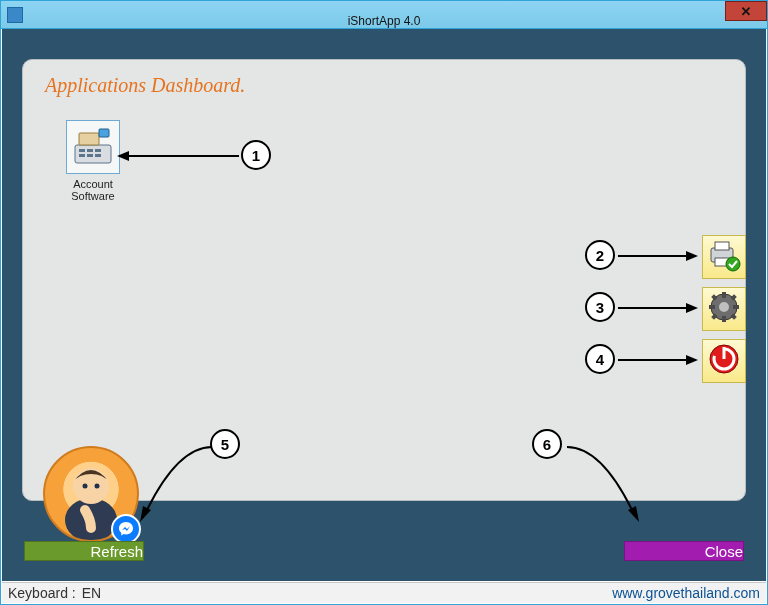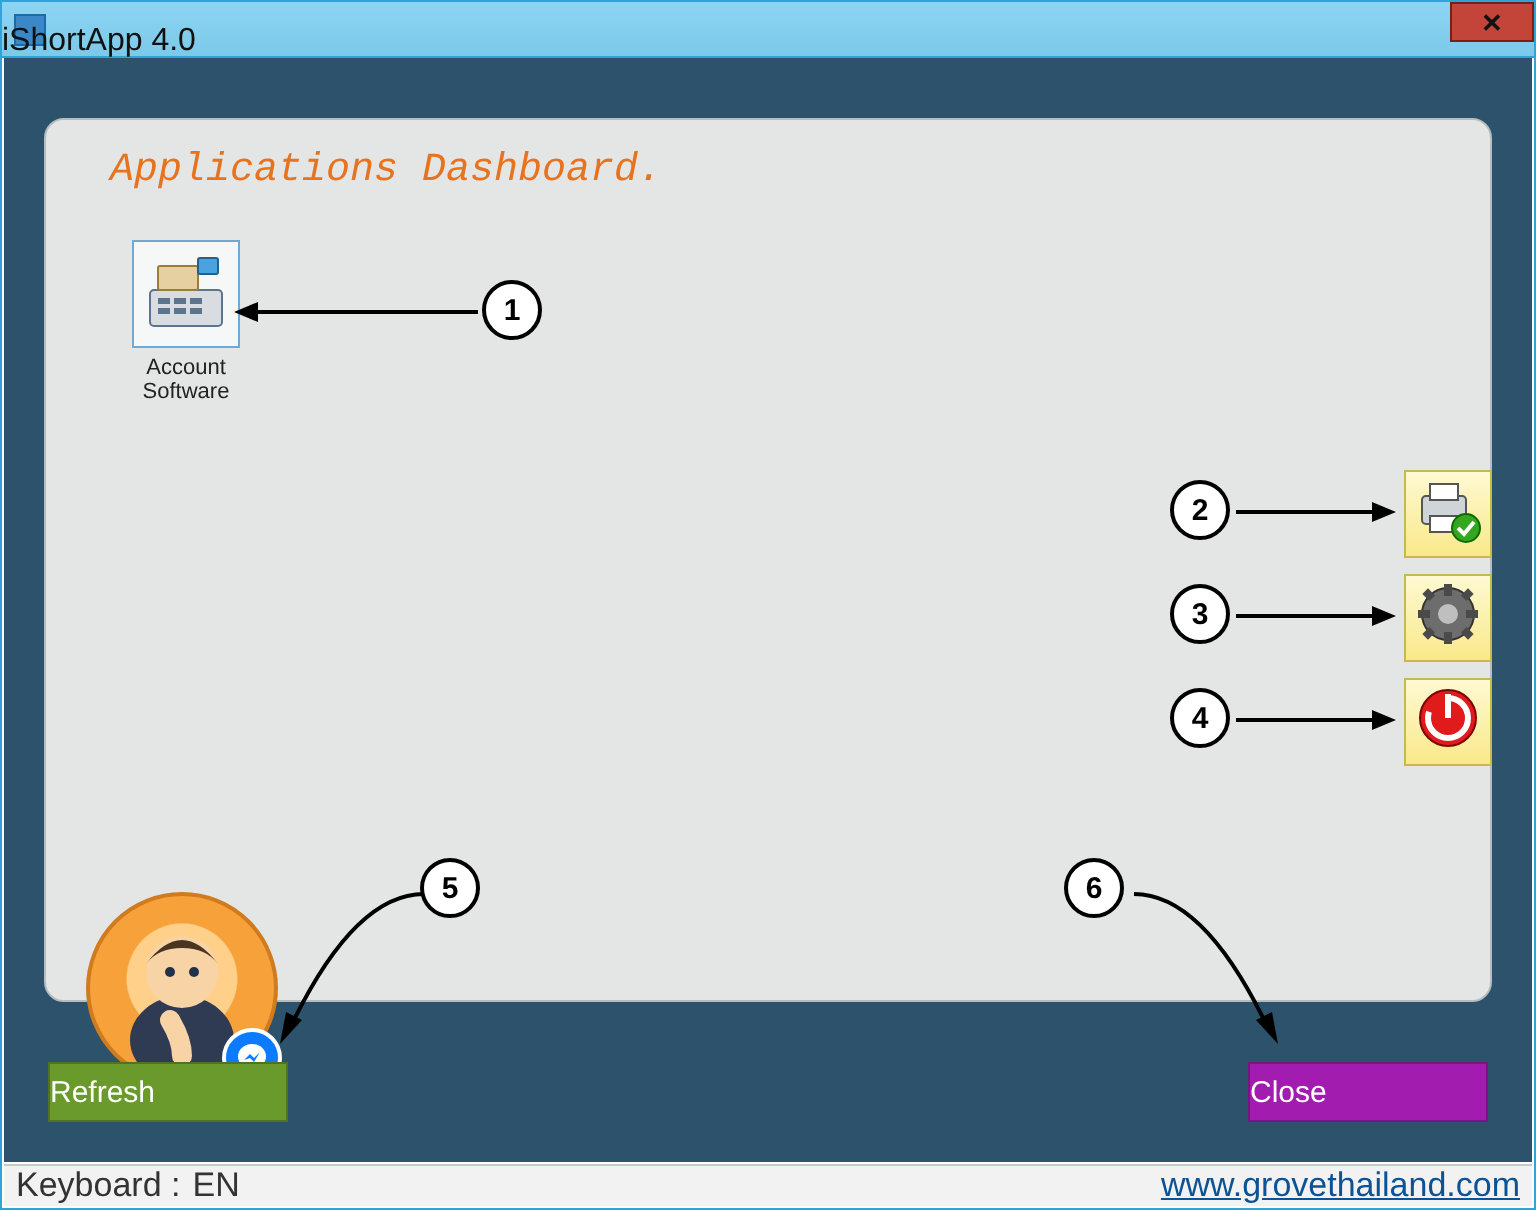--- a/index.html
+++ b/index.html
@@ -29,21 +29,22 @@
   .titlebar .app-icon {
     width: 14px; height: 14px;
     margin-left: 6px;
     background: #3a88c7;
     display: inline-block;
     border: 1px solid #1d6aa8;
   }
   .titlebar .title {
     position: absolute;
     left: 0; right: 0;
-    font-size: 16px;
+    text-align: center;
+    font-size: 12px;
     color: #111;
     margin-top: 12px;
   }
   .titlebar .close-btn {
     position: absolute;
     right: 0; top: 0;
     width: 42px; height: 20px;
     background: #c34539;
     color: #111;
     display: flex;
@@ -62,23 +63,23 @@
   .panel {
     position: absolute;
     left: 20px; right: 20px;
     top: 30px; bottom: 80px;
     background: #e4e6e6;
     border-radius: 10px;
     border: 1px solid #b7bcbe;
   }
   .heading {
     position: absolute;
-    left: 32px; top: 14px;
+    left: 22px; top: 14px;
     color: #e7731e;
-    font-family: Liberation Mono, monospace;
+    font-family: Liberation Serif, serif;
     font-style: italic;
     font-size: 20px;
   }
   
   .app-item {
     position: absolute;
     left: 38px; top: 60px;
     width: 64px;
     text-align: center;
   }
@@ -136,48 +137,48 @@
     background: #0b7cff;
     border: 2px solid #fff;
     display: flex;
     align-items: center;
     justify-content: center;
   }
   
   .bottom-btn {
     position: absolute;
     bottom: 20px;
-    height: 30px;
+    height: 20px;
     width: 120px;
     display: flex;
     align-items: center;
-    justify-content: flex-start;
+    justify-content: flex-end;
     color: #fff;
     font-size: 15px;
     border: 1px solid rgba(0,0,0,.25);
     box-sizing: border-box;
   }
   .btn-refresh { left: 22px; background: #6a9a2c; }
   .btn-close   { right: 22px; background: #a21caf; }
   
   .statusbar {
     position: absolute;
     left: 1px; right: 1px; bottom: 1px;
     height: 21px;
     background: #f2f2f2;
     border-top: 1px solid #c9c9c9;
-    font-size: 17px;
+    font-size: 14px;
     color: #333;
     display: flex;
     align-items: center;
     padding: 0 6px;
     box-sizing: border-box;
   }
   .statusbar .spacer { flex: 1; }
-  .statusbar .link { color: #0b5394; text-decoration: underline; cursor: pointer; }
+  .statusbar .link { color: #0b5394; cursor: pointer; }
   .num-circle {
     position: absolute;
     width: 30px; height: 30px;
     border-radius: 50%;
     background: #fff;
     border: 2px solid #000;
     display: flex;
     align-items: center;
     justify-content: center;
     font-weight: bold;

